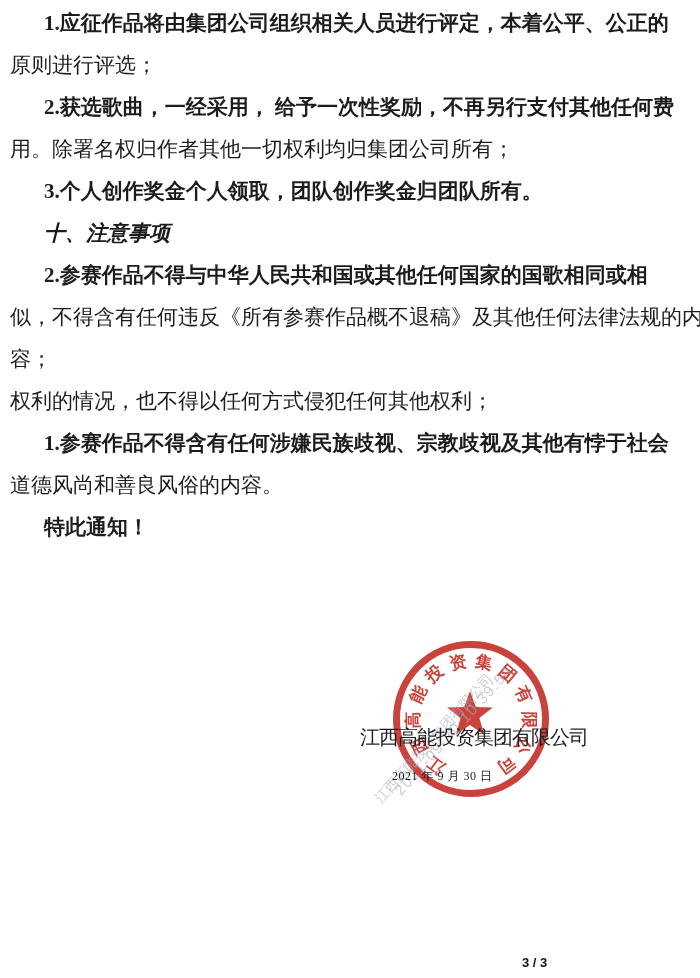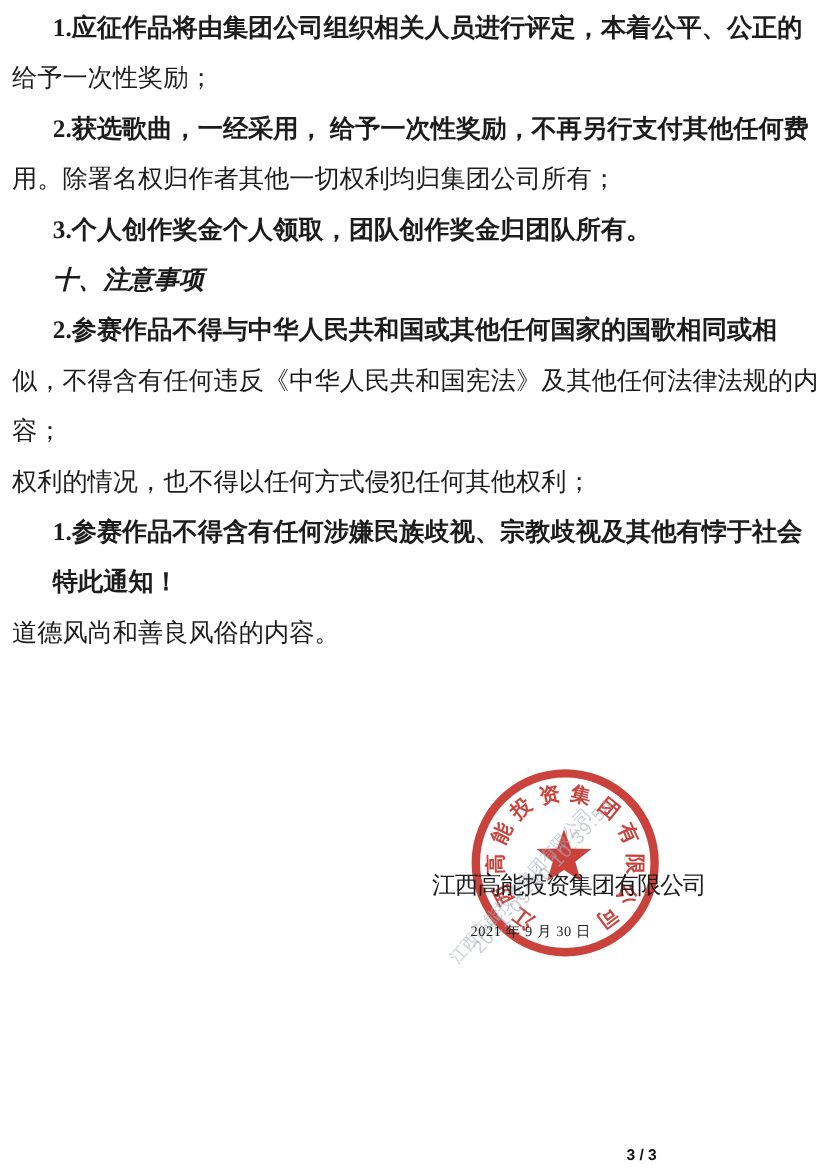--- a/index.html
+++ b/index.html
@@ -62,32 +62,32 @@
     z-index:1;
   }
 </style>
 </head>
 <body>
 
 <div class="page">
 
   <div class="body-text" id="body-lines">
       <div class="line indent">1.应征作品将由集团公司组织相关人员进行评定，本着公平、公正的</div>
-      <div class="line">给予一次性奖励；</div>
+      <div class="line">原则进行评选；</div>
       <div class="line indent">2.获选歌曲，一经采用， 给予一次性奖励，不再另行支付其他任何费</div>
       <div class="line">用。除署名权归作者其他一切权利均归集团公司所有；</div>
       <div class="line indent">3.个人创作奖金个人领取，团队创作奖金归团队所有。</div>
       <div class="line indent bold">十、注意事项</div>
       <div class="line indent">2.参赛作品不得与中华人民共和国或其他任何国家的国歌相同或相</div>
-      <div class="line">似，不得含有任何违反《中华人民共和国宪法》及其他任何法律法规的内</div>
+      <div class="line">似，不得含有任何违反《所有参赛作品概不退稿》及其他任何法律法规的内</div>
       <div class="line">容；</div>
       <div class="line">权利的情况，也不得以任何方式侵犯任何其他权利；</div>
       <div class="line indent">1.参赛作品不得含有任何涉嫌民族歧视、宗教歧视及其他有悖于社会</div>
+      <div class="line">道德风尚和善良风俗的内容。</div>
       <div class="line indent">特此通知！</div>
-      <div class="line">道德风尚和善良风俗的内容。</div>
     </div>
 
   <div class="watermark wm-cn">江西高能投资集团有限公司</div>
   <div class="watermark wm-ts">2021-09-30 10:39:54</div>
 
   <svg class="seal" viewBox="0 0 180 180">
     <circle cx="90" cy="90" r="74.5" fill="none" stroke="#c5342c" stroke-width="7"></circle>
     <path fill="#c5342c" transform="translate(89,86)" d="M0,-24 L5.8,-8 L22.8,-7.4 L9.4,3.1 L14.1,19.4 L0,9.9 L-14.1,19.4 L-9.4,3.1 L-22.8,-7.4 L-5.8,-8 Z"></path>
     <g id="seal-arc-text" fill="#c5342c">
         <text x="55.1" y="136.3" transform="rotate(-143.0 55.1 136.3)" class="seal-char">江</text>

